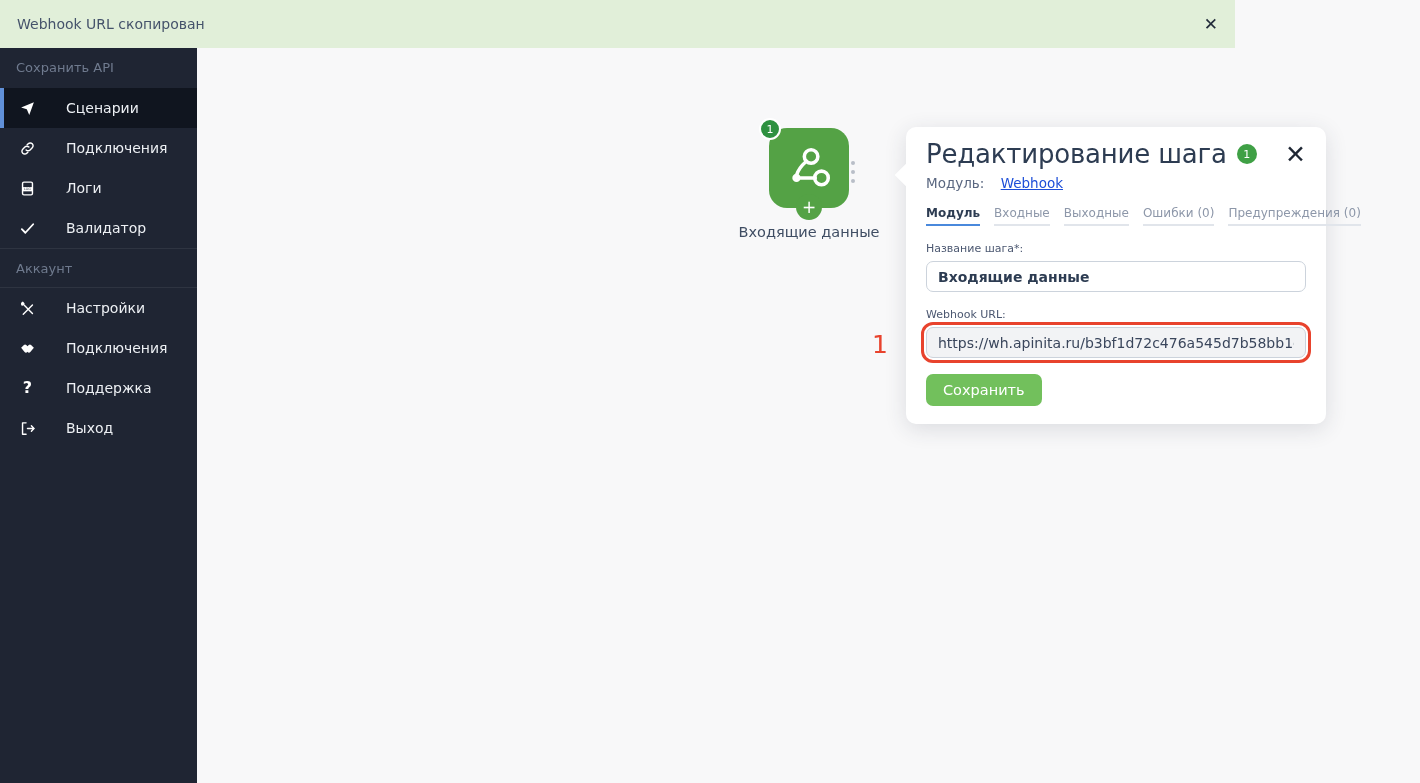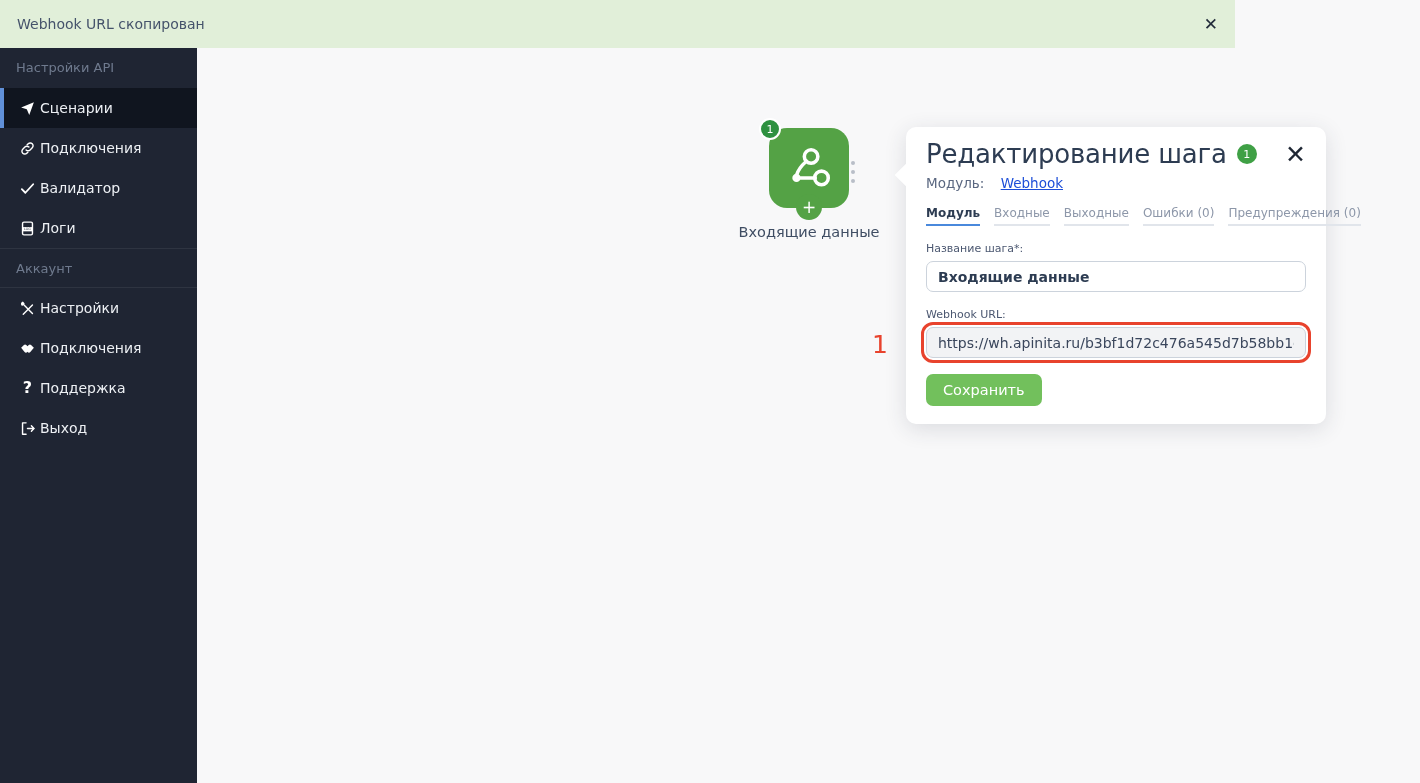--- a/index.html
+++ b/index.html
@@ -25,21 +25,21 @@
   }
   .section-label {
     height:40px; line-height:40px; padding:0 16px;
     font-size:13px; color:#6f7a8e;
   }
   .section-label.bordered {
     border-top:1px solid rgba(255,255,255,0.07);
     border-bottom:1px solid rgba(255,255,255,0.07);
   }
   .nav-item {
-    height:40px; display:flex; align-items:center; gap:3px;
+    height:40px; display:flex; align-items:center; gap:29px;
     padding:0 12px 0 14px; font-size:14px; color:#edf0f4;
     border-left:4px solid transparent; cursor:pointer;
   }
   .nav-item.active { background:#10151f; border-left-color:#6090d8; }
   .nav-icon { width:19px; height:19px; display:flex; align-items:center; justify-content:center; flex:none; }
   .nav-icon svg { width:17px; height:17px; stroke:#fff; fill:none; stroke-width:2; stroke-linecap:round; stroke-linejoin:round; }
   .nav-icon .qmark { font-size:16px; font-weight:700; color:#fff; line-height:1; }
 
   
   .node {
@@ -117,59 +117,59 @@
 </style>
 </head>
 <body>
 
 <div class="notification">
   <span class="notif-text">Webhook URL скопирован</span>
   <span class="notif-close">✕</span>
 </div>
 
 <aside class="sidebar">
-  <div class="section-label">Настройки API</div>
+  <div class="section-label">Сохранить API</div>
 
   <div class="nav-item active">
     <span class="nav-icon">
       <svg viewBox="0 0 24 24">
           <path d="M3 10.5 L21 3 L14.5 21 L11 13 Z" fill="#fff" stroke="none"></path>
         </svg>
     </span>
     <span>Сценарии</span>
   </div>
 
   <div class="nav-item">
     <span class="nav-icon">
       <svg viewBox="0 0 24 24">
         <path d="M10 14a4 4 0 0 0 5.7 0l3-3a4 4 0 1 0-5.7-5.7L11.5 6.8"></path>
         <path d="M14 10a4 4 0 0 0-5.7 0l-3 3a4 4 0 1 0 5.7 5.7l1.5-1.5"></path>
       </svg>
     </span>
     <span>Подключения</span>
-  </div>
-
-  <div class="nav-item">
-    <span class="nav-icon">
-      <svg viewBox="0 0 24 24">
-          <path d="M4 13l5 5L20 6" stroke-width="2.6"></path>
-        </svg>
-    </span>
-    <span>Валидатор</span>
   </div>
 
   <div class="nav-item">
     <span class="nav-icon">
       <svg viewBox="0 0 24 24">
         <rect x="5" y="3" width="14" height="18" rx="2"></rect>
         <rect x="5" y="10" width="14" height="6" fill="#fff" stroke="none"></rect>
         <text x="12" y="14.8" font-size="4.6" text-anchor="middle" fill="#1f2533" stroke="none" font-family="DejaVu Sans">LOG</text>
       </svg>
     </span>
     <span>Логи</span>
+  </div>
+
+  <div class="nav-item">
+    <span class="nav-icon">
+      <svg viewBox="0 0 24 24">
+          <path d="M4 13l5 5L20 6" stroke-width="2.6"></path>
+        </svg>
+    </span>
+    <span>Валидатор</span>
   </div>
 
   <div class="section-label bordered">Аккаунт</div>
 
   <div class="nav-item">
     <span class="nav-icon">
       <svg viewBox="0 0 24 24" stroke-width="2.4">
         <path d="M6 20L19 7"></path>
           <path d="M5 5l14 14"></path>
         <path d="M4.5 8.5a3.4 3.4 0 0 1 1-6.3l2.6 2.6-1.6 1.6L4.5 8.5z" fill="#fff" stroke="none"></path>

